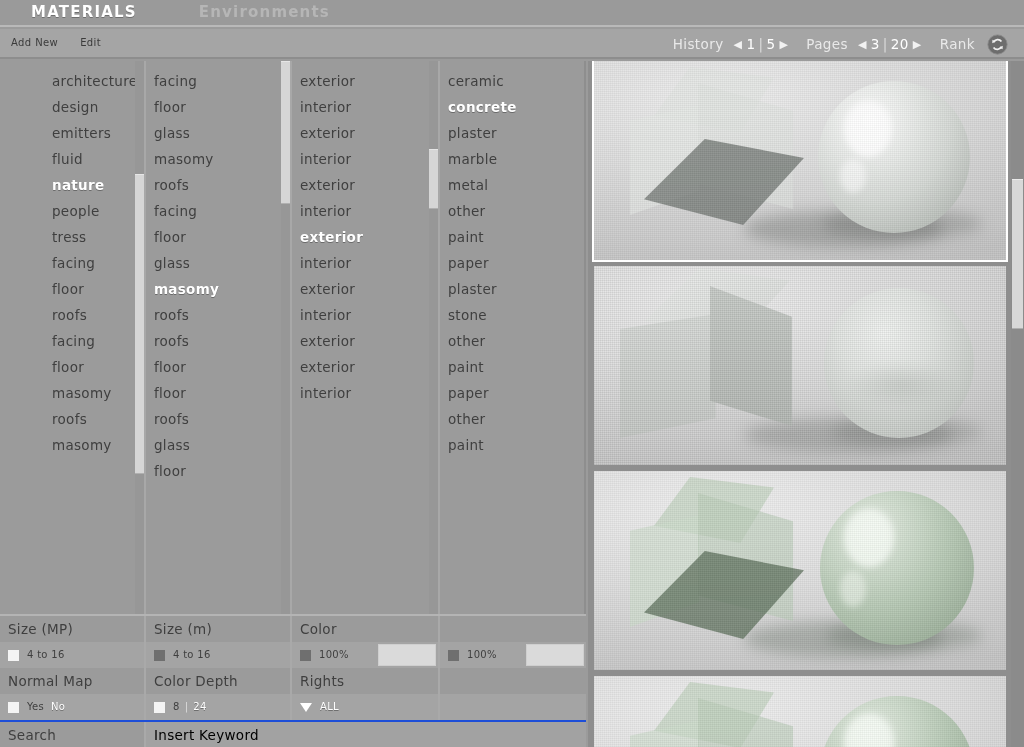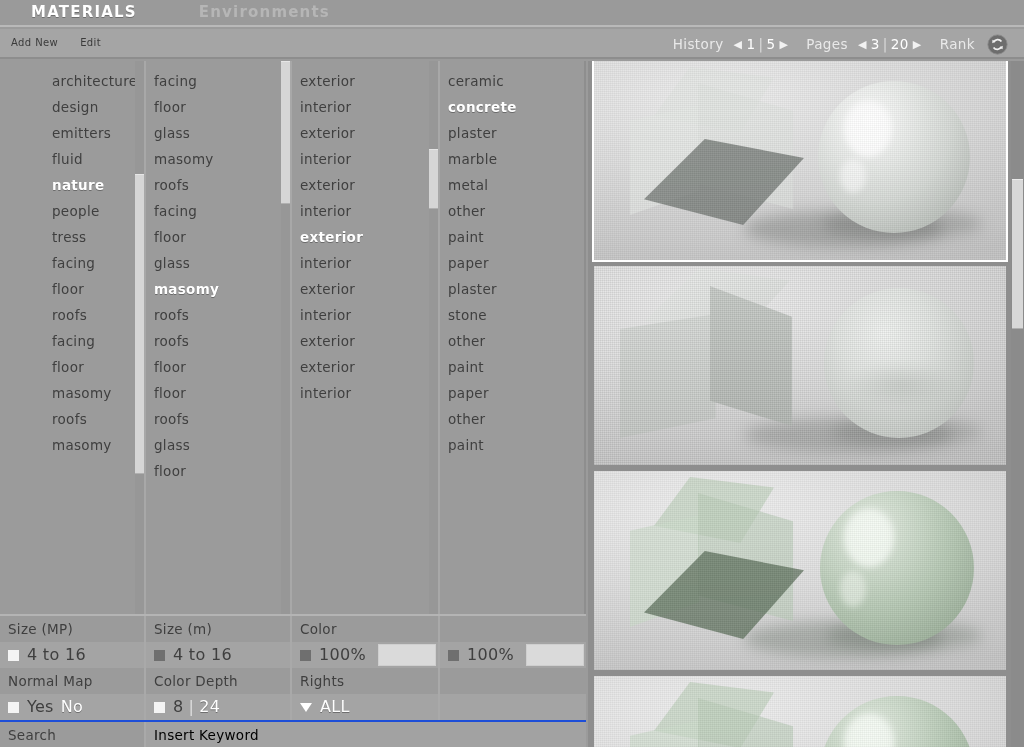--- a/index.html
+++ b/index.html
@@ -180,21 +180,21 @@
     font-size: 13.5px;
     color: #3f3f3f;
     padding-left: 8px;
     letter-spacing: 0.3px;
     background: #9b9b9b;
     white-space: nowrap;
   }
   .fval {
     height: 26px;
     line-height: 26px;
-    font-size: 16px;
+    font-size: 10px;
     color: #3f3f3f;
     padding-left: 8px;
     background: #a4a4a4;
     display: flex;
     align-items: center;
     letter-spacing: 0.3px;
     white-space: nowrap;
     border-right: 2px solid #a9a9a9;
   }
   .chk {

